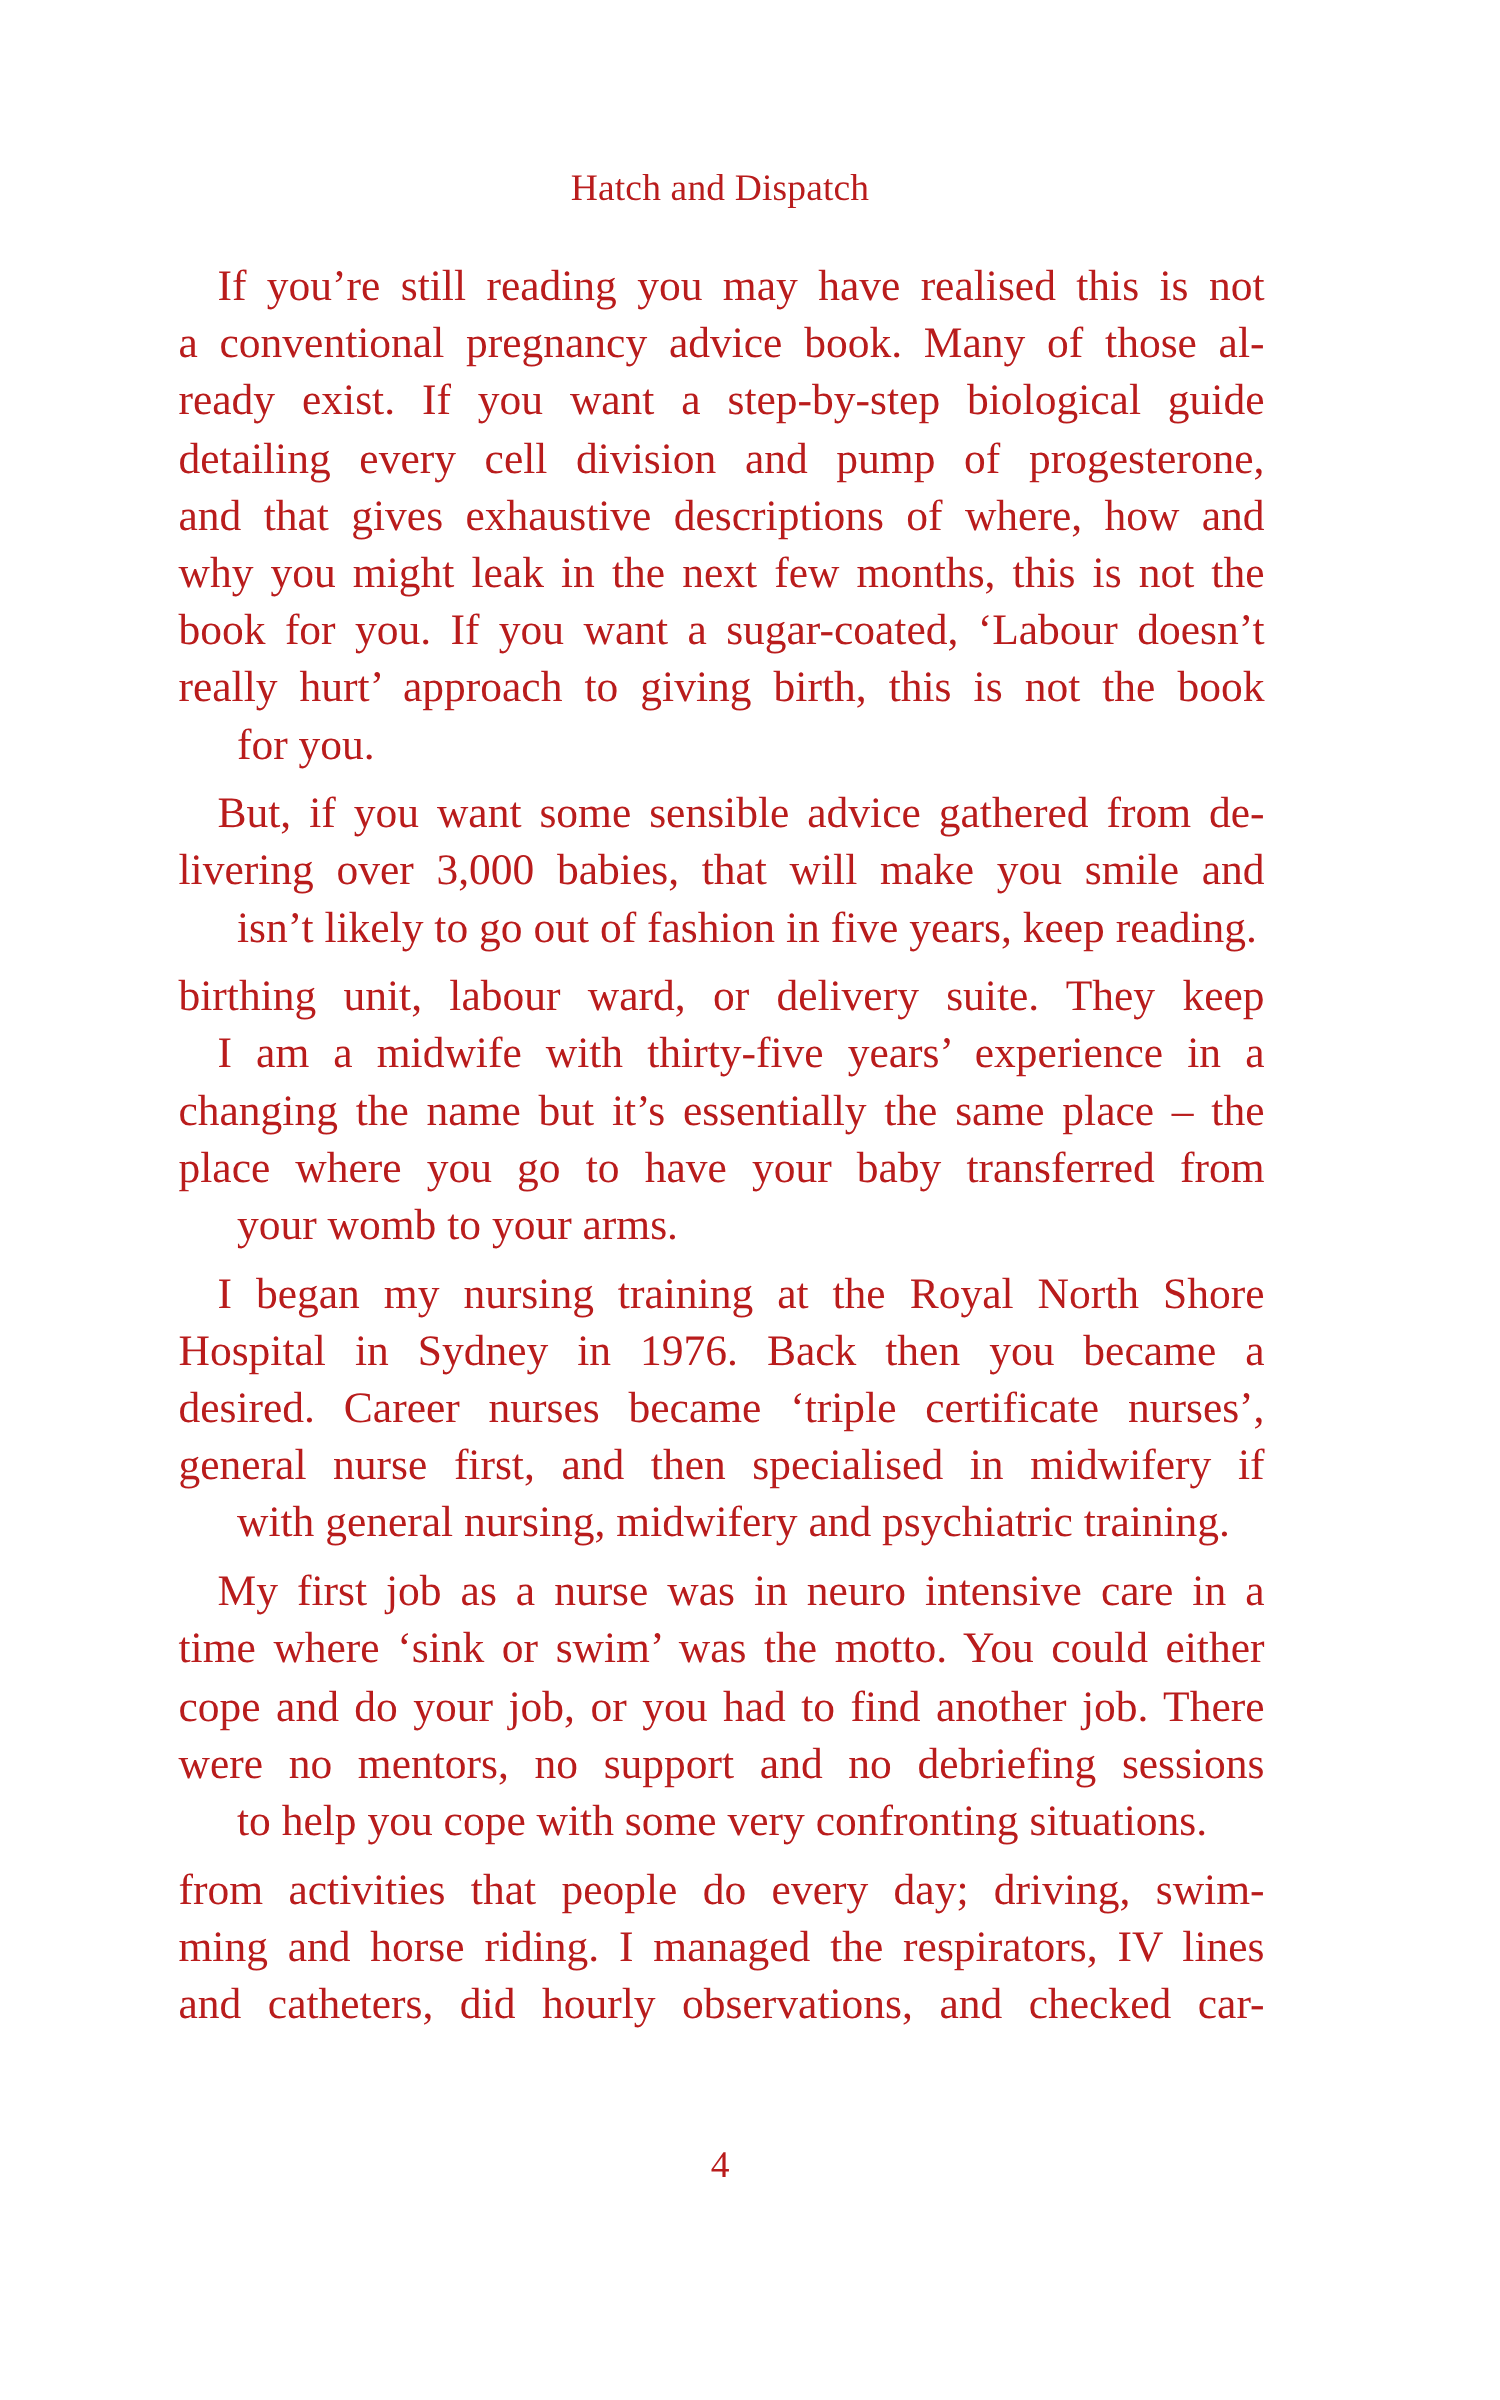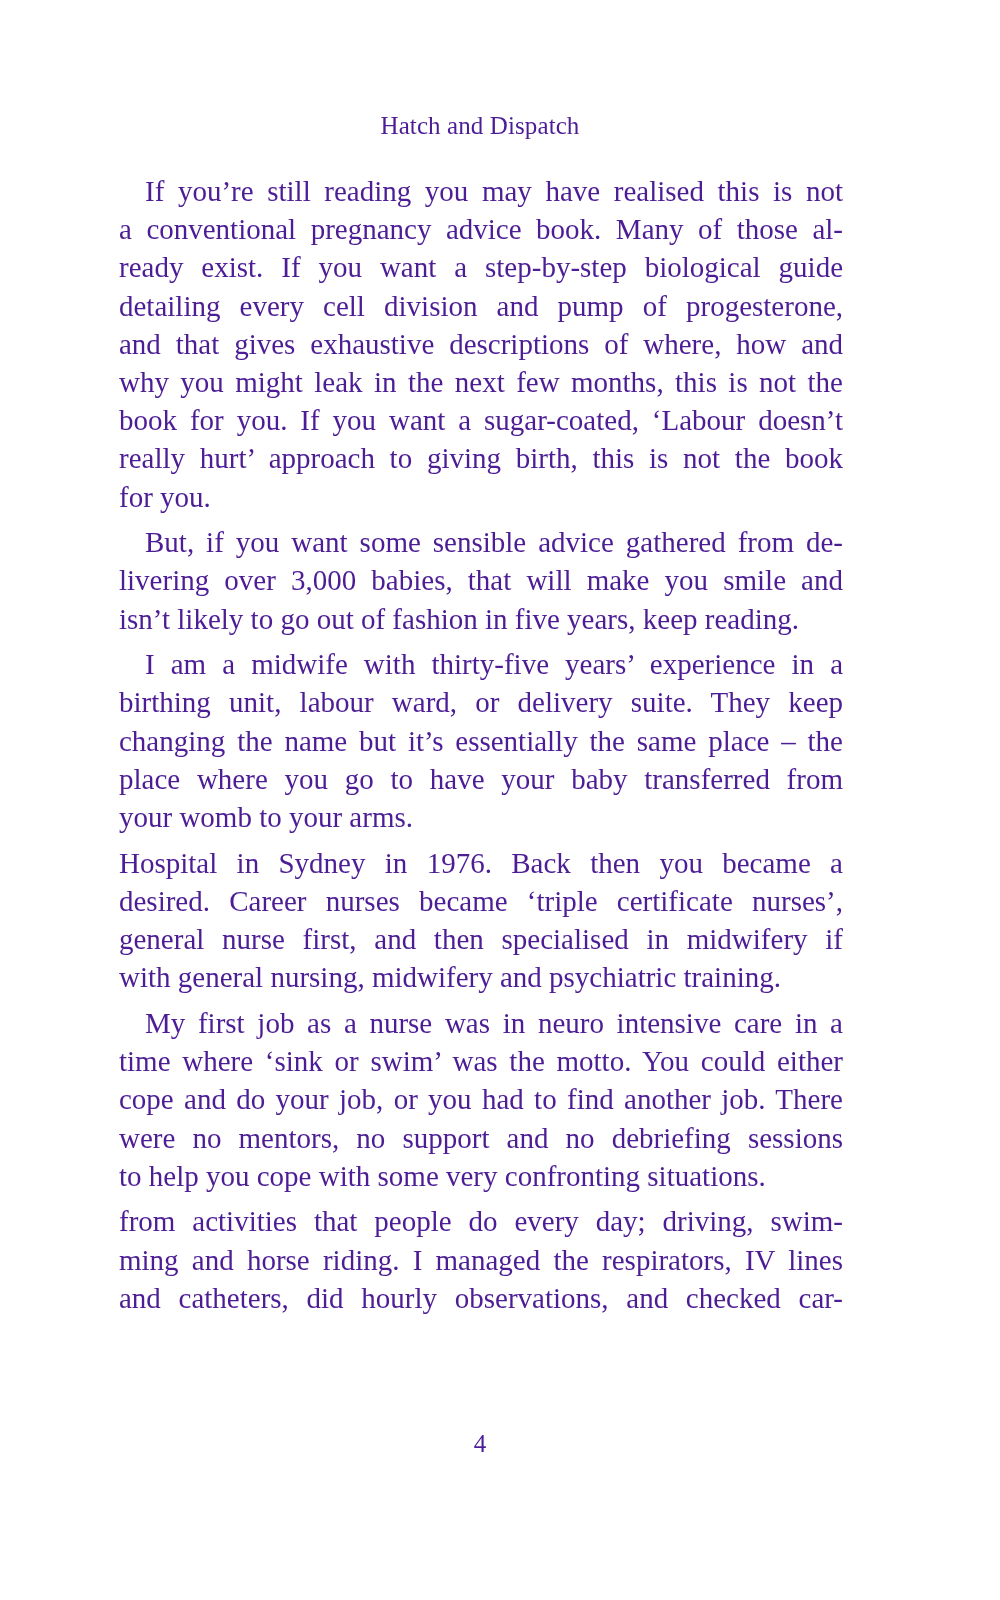--- a/index.html
+++ b/index.html
@@ -1,34 +1,34 @@
 <!DOCTYPE html>
 <html><head>
 <meta charset="utf-8">
 <style>
   html, body { margin: 0; padding: 0; background: #ffffff; }
   body { width: 1000px; height: 1600px; position: relative; overflow: hidden; }
   .page {
     position: absolute; left: 0; top: 0; width: 1000px; height: 1600px;
-    background: #ffffff; color: #4c1d95;
+    background: #ffffff; color: #b91c1c;
     font-family: "Liberation Serif", "DejaVu Serif", serif;
   }
   .running-head {
     position: absolute; top: 112px; left: 0; width: 960px;
     text-align: center; font-size: 25px; letter-spacing: 0.1px;
   }
   .body-text {
     position: absolute; left: 119px; top: 172px; width: 724px;
   }
   .line {
     display: block; height: 38.2px; line-height: 38.2px;
     font-size: 29px; text-align: justify; text-align-last: justify;
     white-space: nowrap; overflow: visible;
   }
-  .line.last { text-align-last: left; }
+  .line.last { text-align-last: left; margin-left: 39px; }
   .line.indent { padding-left: 26px; }
   .para-gap { height: 7.5px; }
   .folio {
     position: absolute; top: 1430px; left: 0; width: 960px;
     text-align: center; font-size: 25px;
   }
 </style>
 </head>
 <body>
 
@@ -47,28 +47,29 @@
         <span class="line last">for you.</span>
       </div>
       <div class="para-gap"></div>
       <div class="paragraph">
         <span class="line indent">But, if you want some sensible advice gathered from de-</span>
         <span class="line">livering over 3,000 babies, that will make you smile and</span>
         <span class="line last">isn’t likely to go out of fashion in five years, keep reading.</span>
       </div>
       <div class="para-gap"></div>
       <div class="paragraph">
+        <span class="line">birthing unit, labour ward, or delivery suite. They keep</span>
         <span class="line indent">I am a midwife with thirty-five years’ experience in a</span>
-        <span class="line">birthing unit, labour ward, or delivery suite. They keep</span>
         <span class="line">changing the name but it’s essentially the same place – the</span>
         <span class="line">place where you go to have your baby transferred from</span>
         <span class="line last">your womb to your arms.</span>
       </div>
       <div class="para-gap"></div>
       <div class="paragraph">
+        <span class="line indent">I began my nursing training at the Royal North Shore</span>
         <span class="line">Hospital in Sydney in 1976. Back then you became a</span>
         <span class="line">desired. Career nurses became ‘triple certificate nurses’,</span>
         <span class="line">general nurse first, and then specialised in midwifery if</span>
         <span class="line last">with general nursing, midwifery and psychiatric training.</span>
       </div>
       <div class="para-gap"></div>
       <div class="paragraph">
         <span class="line indent">My first job as a nurse was in neuro intensive care in a</span>
         <span class="line">time where ‘sink or swim’ was the motto. You could either</span>
         <span class="line">cope and do your job, or you had to find another job. There</span>

